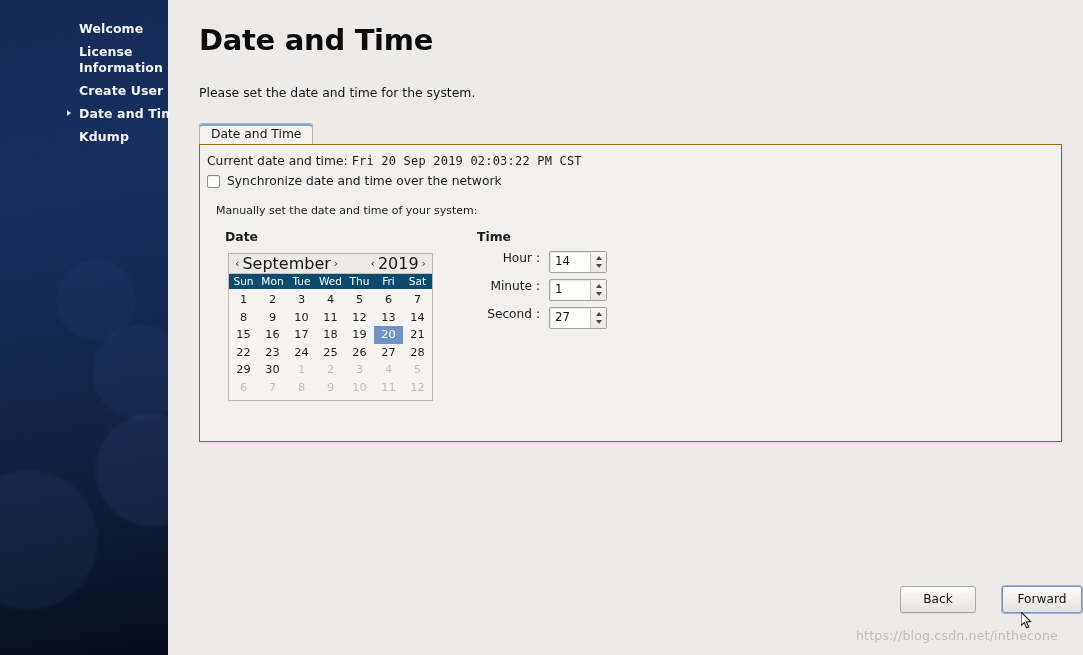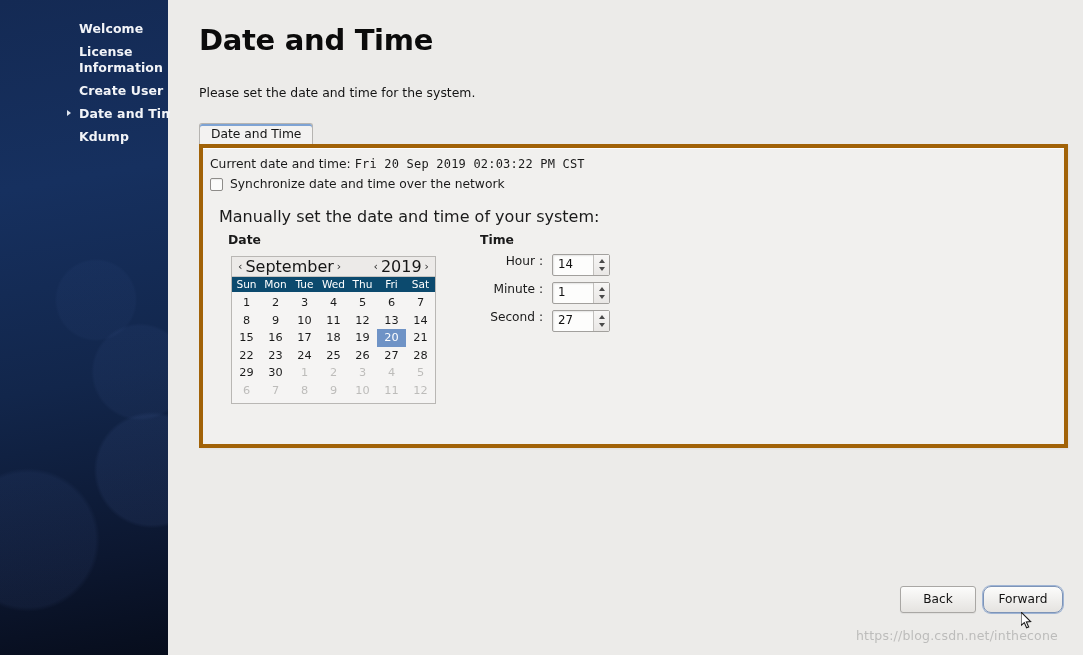--- a/index.html
+++ b/index.html
@@ -107,21 +107,21 @@
     color: #151515;
   }
 
   
   #panel {
     position: absolute;
     left: 29px; top: 144px;
     width: 861px;
     height: 296px;
     background: #f1f0ee;
-    border: 4px solid #a16207;
+    border: 1px solid #a16207;
     box-shadow: 0 1px 0 0 rgba(255,255,255,0.85) inset,
                 1px 1px 2px rgba(0,0,0,0.05);
   }
   #current-dt-row {
     position: absolute;
     left: 7px; top: 9px;
     font-size: 12.3px;
     white-space: nowrap;
   }
   #current-dt-value {
@@ -140,21 +140,21 @@
     width: 11px; height: 11px;
     border: 1px solid #8e8c89;
     background: #fbfbfa;
     border-radius: 2px;
     margin-right: 7px;
     box-shadow: inset 0 1px 1px rgba(0,0,0,0.06);
   }
   #manual-label {
     position: absolute;
     left: 16px; top: 59px;
-    font-size: 16px;
+    font-size: 11px;
   }
   #date-heading {
     position: absolute;
     left: 25px; top: 84px;
     font-weight: bold;
     font-size: 12.4px;
   }
   #time-heading {
     position: absolute;
     left: 277px; top: 84px;
@@ -280,24 +280,23 @@
     border-radius: 3px;
     background: linear-gradient(180deg, #fcfcfb 0%, #efeeec 55%, #e5e3e0 100%);
     font-size: 12.2px;
     color: #121212;
     text-align: center;
     line-height: 25px;
     box-shadow: 0 1px 1px rgba(0,0,0,0.06);
   }
   #btn-back { left: 730px; top: 586px; width: 74px; }
   #btn-forward {
-    left: 813px; top: 586px; width: 78px;
+    left: 832px; top: 586px; width: 78px;
     border-color: #7d94b8;
     box-shadow: 0 0 0 1px #9fb4d4, 0 1px 1px rgba(0,0,0,0.06);
-    border-radius: 8px;
   }
 
   #cursor {
     position: absolute;
     left: 851px; top: 612px;
     width: 12px; height: 18px;
     pointer-events: none;
   }
 
   #watermark {

